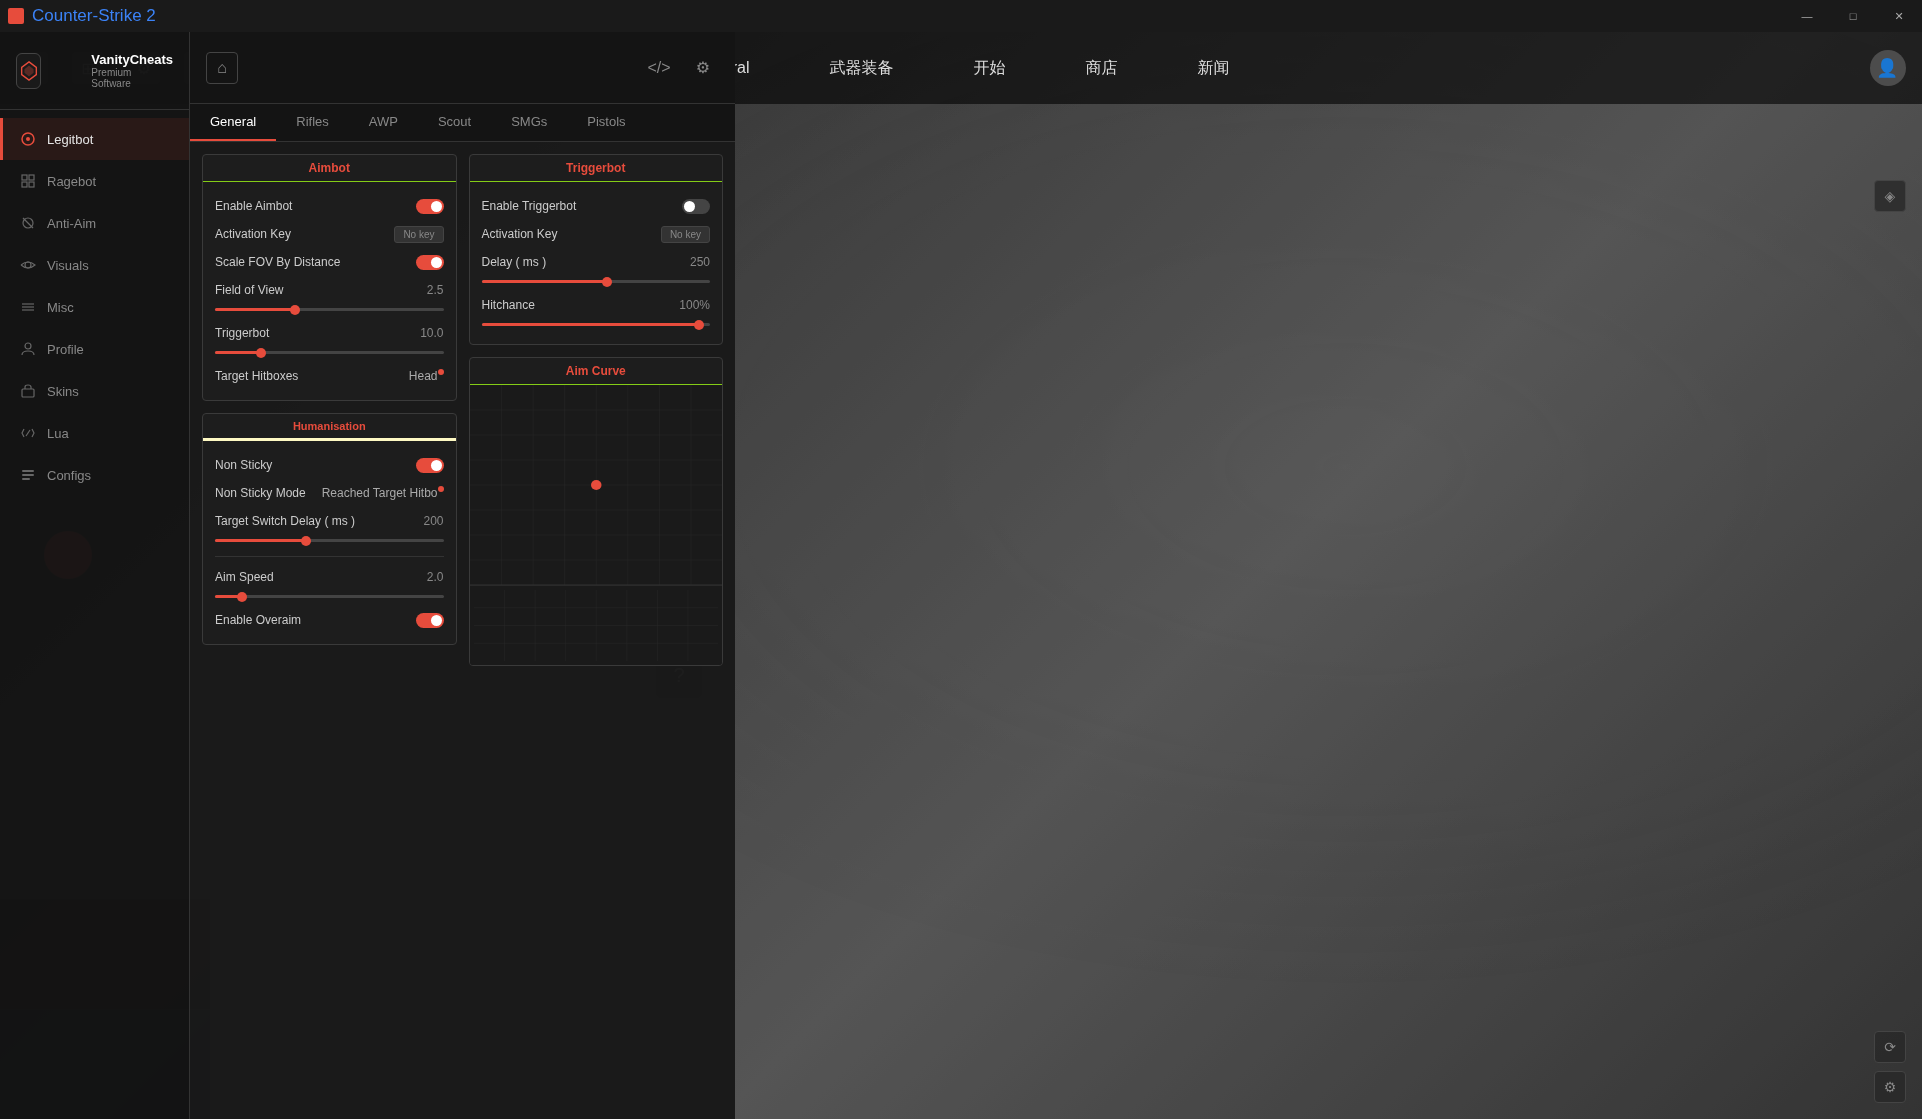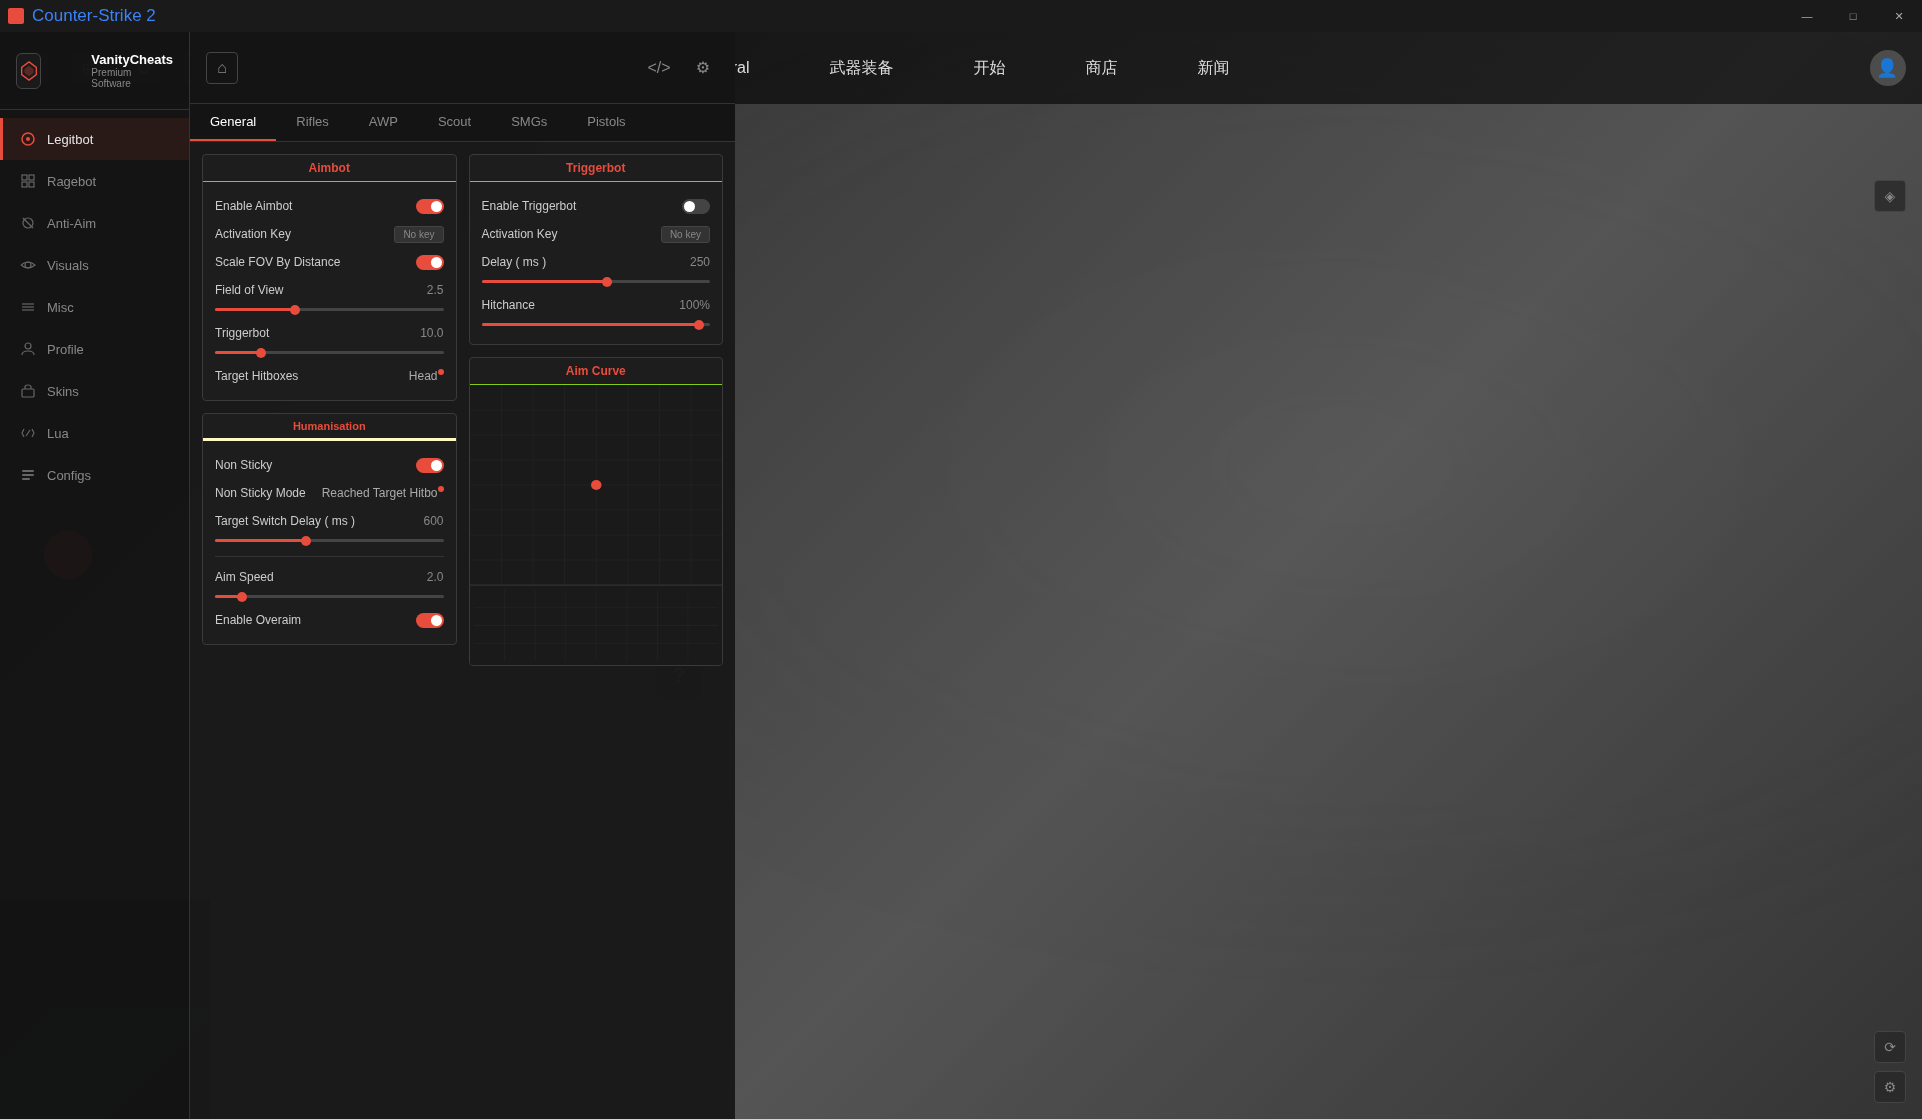--- a/index.html
+++ b/index.html
@@ -717,21 +717,21 @@
             <div class="setting-row">
               <span class="setting-label">Non Sticky Mode</span>
               <div class="dropdown-val">
                 <span>Reached Target Hitbo</span>
                 <div class="dot-indicator"></div>
               </div>
             </div>
 
             <div class="setting-row">
               <span class="setting-label">Target Switch Delay ( ms )</span>
-              <span class="setting-value">600</span>
+              <span class="setting-value">200</span>
             </div>
             <div class="slider-container">
               <div class="slider-track">
                 <div class="slider-fill" style="width:40%"></div>
                 <div class="slider-thumb" style="left:40%"></div>
               </div>
             </div>
             <div class="sep"></div>
 
             <div class="setting-row">

